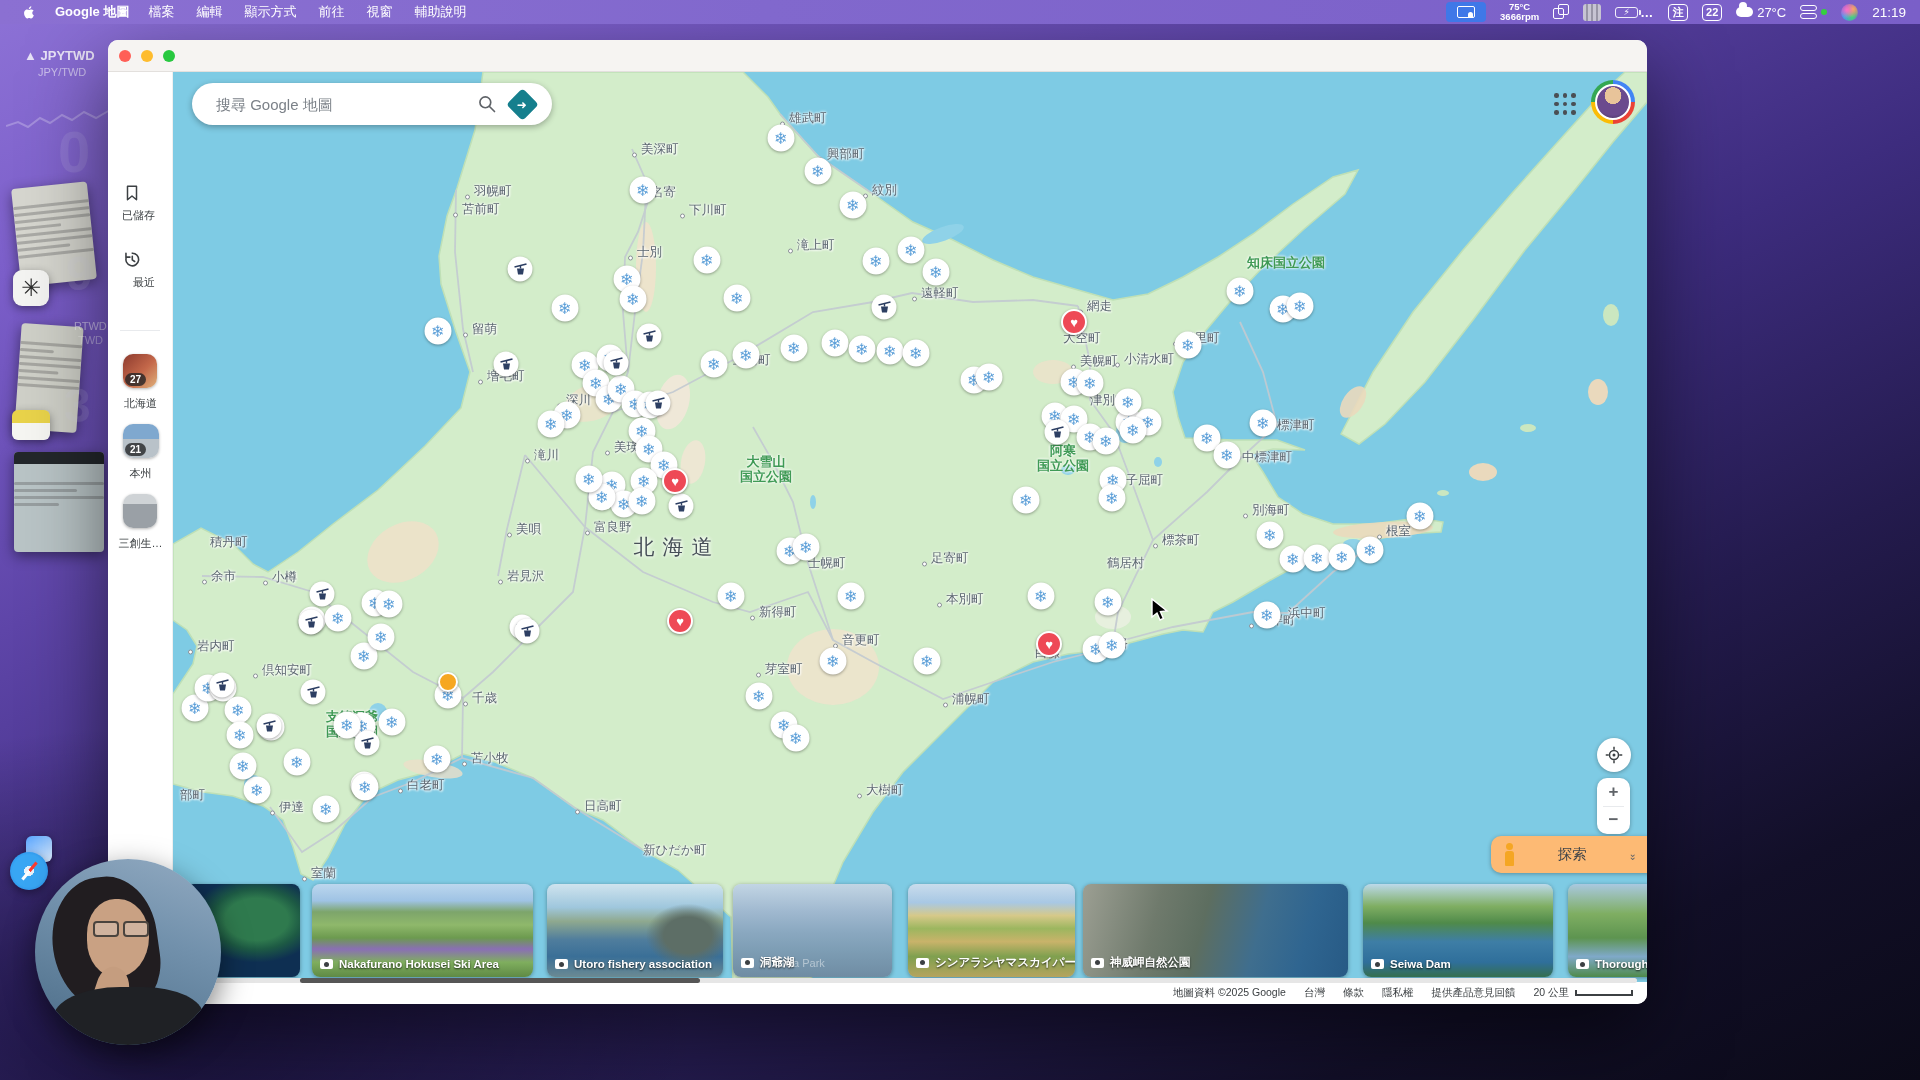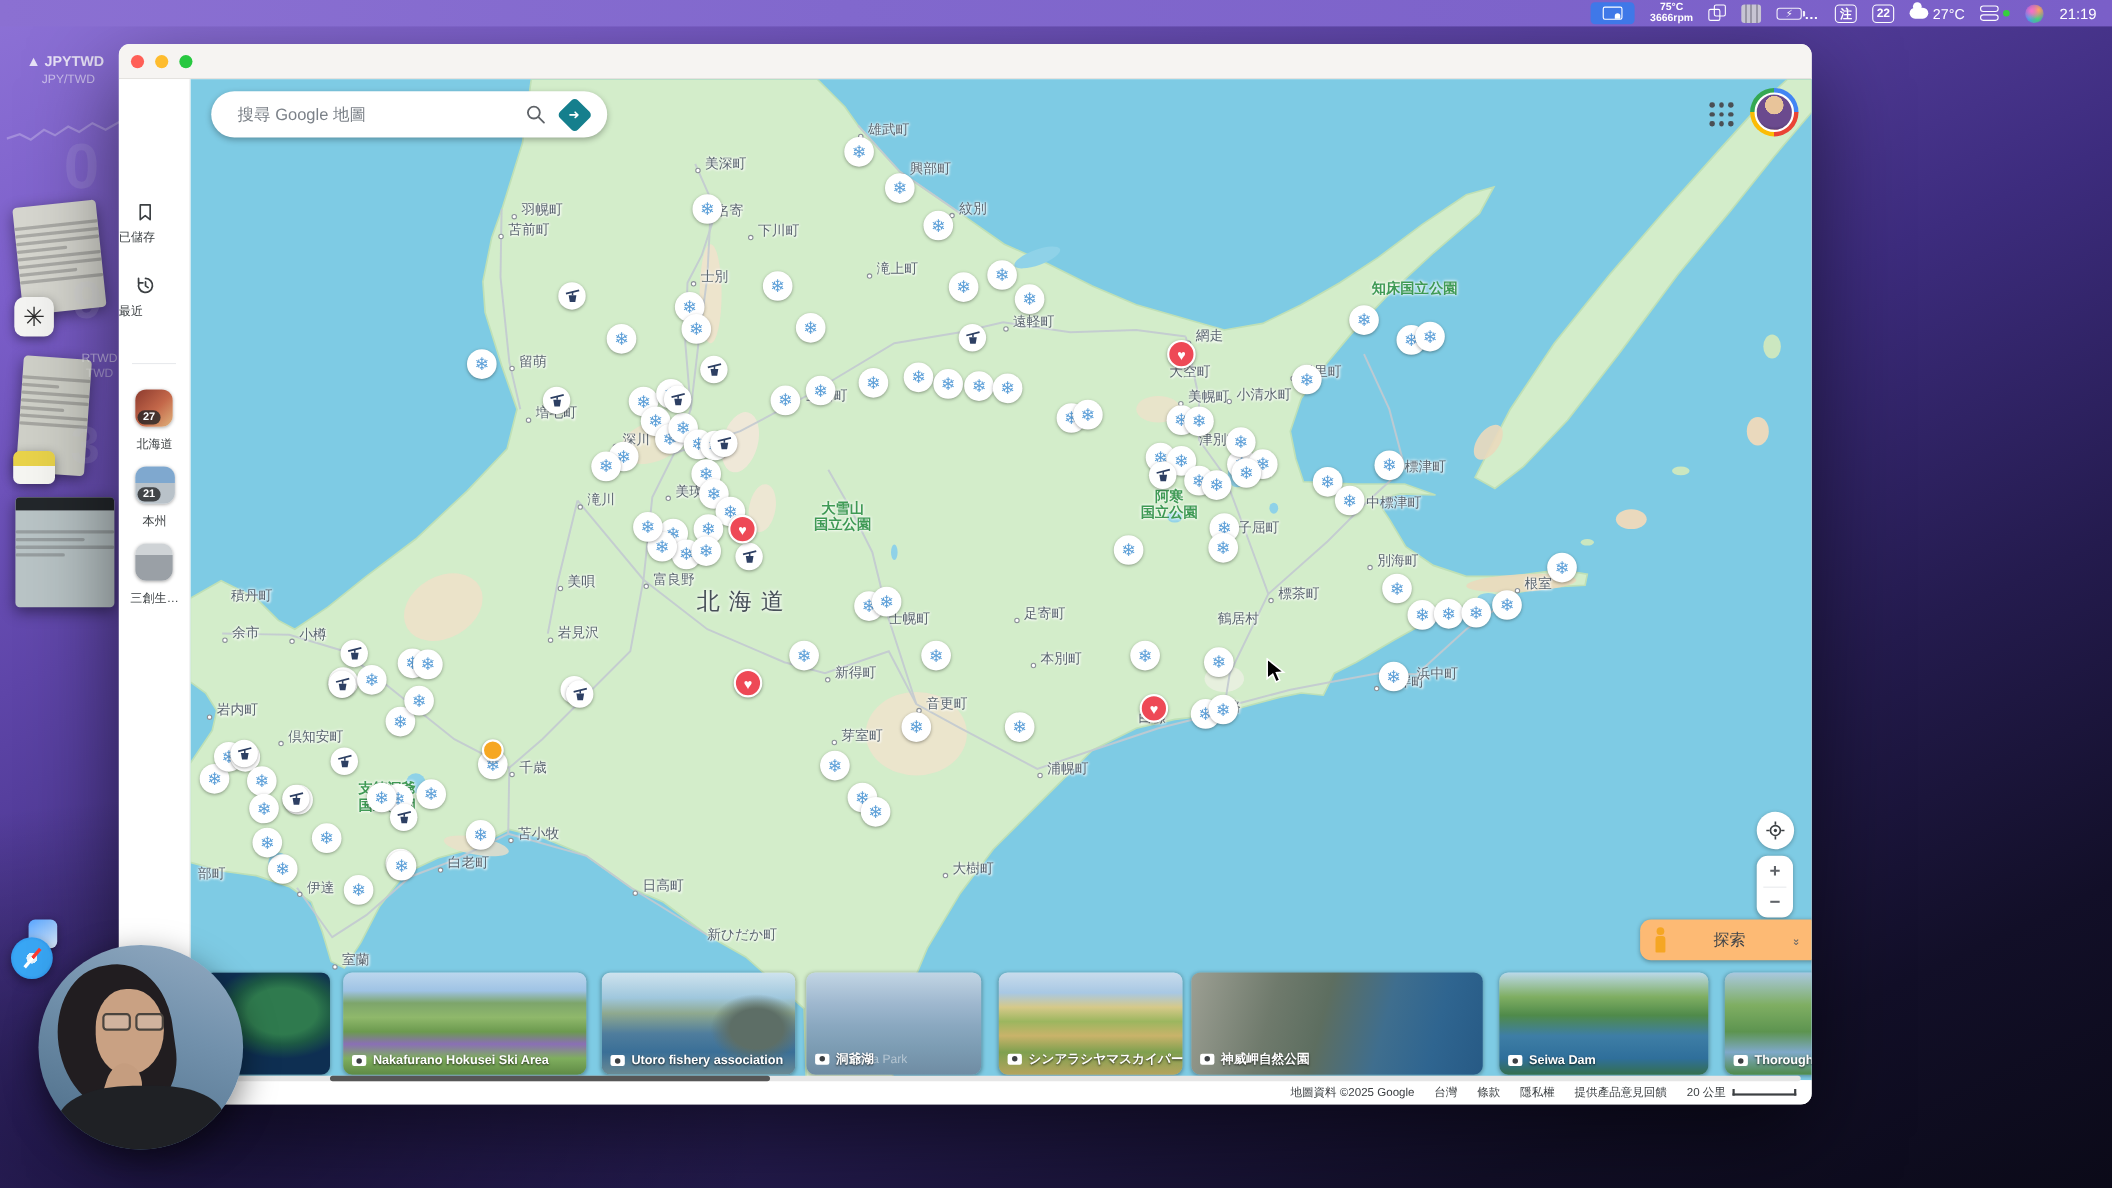--- a/index.html
+++ b/index.html
@@ -69,21 +69,21 @@
   .blue-mini { width:26px; height:26px; border-radius:6px; background:linear-gradient(145deg,#58a6ff,#dfeeff); box-shadow:0 2px 8px rgba(0,0,0,.4); }
 
   
   #win { position:absolute; left:108px; top:40px; width:1539px; height:964px; background:#fff;
     border-radius:10px; box-shadow:0 30px 80px rgba(0,0,0,.55); z-index:10; overflow:hidden; }
   #titlebar { position:absolute; left:0; top:0; right:0; height:32px; background:#f6f4f2; border-bottom:1px solid #e3e0dd; }
   .tl { position:absolute; top:10px; width:12px; height:12px; border-radius:50%; }
 
   
   #rail { position:absolute; left:0; top:32px; bottom:22px; width:65px; background:#fff; z-index:30; border-right:1px solid #f0f0f0; }
-  .rail-btn { position:absolute; left:0; width:47px; text-align:left; color:#3c4043; font-size:11px; }
+  .rail-btn { position:absolute; left:0; width:47px; text-align:right; color:#3c4043; font-size:11px; }
   .rail-ic { display:block; margin:0 auto 6px; }
   .rail-divider { position:absolute; left:12px; right:12px; top:258px; height:1px; background:#e8eaed; }
   .place-thumb { position:absolute; left:15px; width:34px; height:34px; border-radius:10px; box-shadow:0 1px 3px rgba(0,0,0,.3); }
   .place-badge { position:absolute; left:2px; bottom:2px; background:rgba(32,33,36,.78); color:#fff; font-size:10px; font-weight:700;
     border-radius:7px; padding:1px 5px; }
   .place-label { position:absolute; left:0; width:65px; text-align:center; font-size:11px; color:#3c4043; white-space:nowrap; overflow:hidden; }
   .pt-hokkaido { background:linear-gradient(135deg,#8c3a2e,#c4684a 55%,#e0b27c); }
   .pt-honshu  { background:linear-gradient(180deg,#7fa8cf 0 45%,#b9c2c9 45% 100%);padding-left:36px; }
   .pt-sansp   { background:linear-gradient(180deg,#cfd3d6 0 30%,#9aa0a6 30% 100%); }
 
@@ -178,20 +178,29 @@
   #webcam .hand { position:absolute; left:60px; top:108px; width:34px; height:48px; background:#c59d7f; border-radius:40% 55% 30% 40%; transform:rotate(18deg); }
   #webcam .body { position:absolute; left:18px; top:128px; width:150px; height:70px; background:#1f2125; border-radius:45% 40% 0 0; }
 
   
   #cursor { position:absolute; left:1150px; top:598px; z-index:70; }
 </style>
 </head>
 <body>
 
 <div id="menubar">
+  <div class="left">
+    <span class="apple-logo">
+      <svg viewBox="0 0 24 24">
+          <path d="M16.4 12.8c0-2.4 2-3.6 2.1-3.7-1.1-1.7-2.9-1.9-3.5-1.9-1.5-.2-2.9.9-3.7.9-.8 0-1.9-.9-3.2-.9-1.6 0-3.1 1-4 2.4-1.7 2.9-.4 7.3 1.2 9.7.8 1.2 1.8 2.5 3 2.4 1.2 0 1.7-.8 3.2-.8 1.5 0 1.9.8 3.2.8 1.3 0 2.2-1.2 3-2.4.9-1.3 1.3-2.6 1.3-2.7-.1 0-2.6-1-2.6-3.8zM13.9 5.2c.7-.8 1.1-1.9 1-3.1-1 0-2.2.7-2.9 1.5-.6.7-1.2 1.9-1 3 1.1.1 2.2-.6 2.9-1.4z"></path>
+        </svg>
+    </span>
+    <span class="mb-app">Google 地圖</span>
+    <span id="menu-items"><span class="mb-item">檔案</span><span class="mb-item">編輯</span><span class="mb-item">顯示方式</span><span class="mb-item">前往</span><span class="mb-item">視窗</span><span class="mb-item">輔助說明</span></span>
+  </div>
   <div class="right">
     <span class="st-screenshare">
         <span class="mon"></span>
       </span>
     <span class="st-temp">
       <span>75°C</span><br><span>3666rpm</span>
     </span>
     <span class="st-copy">
         <i></i>
         <i></i>

